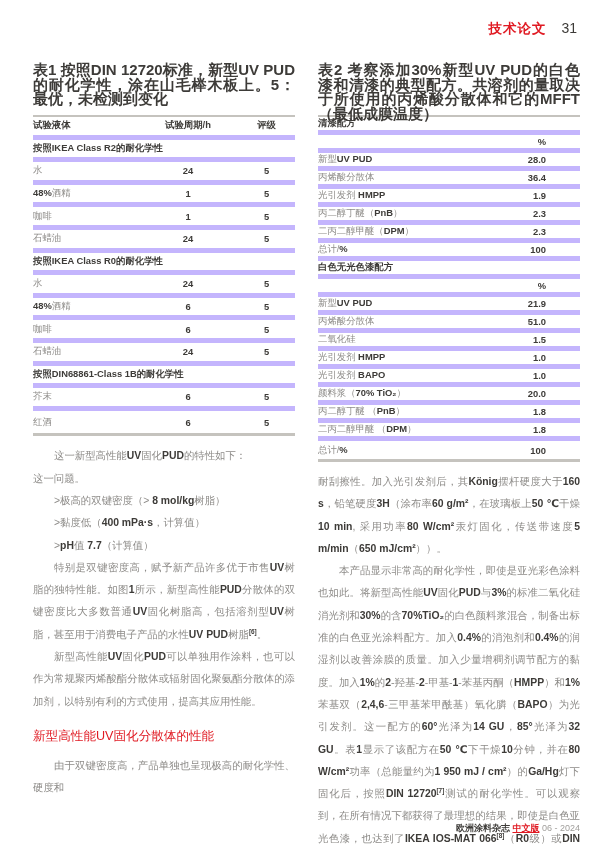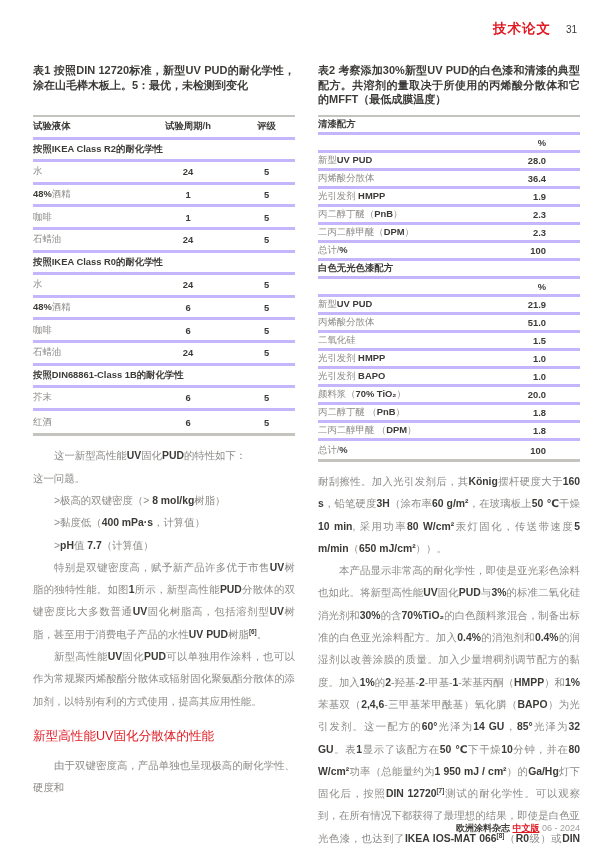--- a/index.html
+++ b/index.html
@@ -3,33 +3,33 @@
 <meta charset="utf-8">
 <style>
   * { margin:0; padding:0; box-sizing:border-box; }
   html,body { background:#ffffff; }
   body { font-family:"Liberation Sans","DejaVu Sans",sans-serif; }
   .page { position:relative; width:600px; height:849px; background:#ffffff; overflow:hidden; }
 
   
   .hdr { position:absolute; top:20px; right:23px; display:flex; align-items:baseline; gap:15px; }
   .hdr .sec { color:#e01a23; font-weight:bold; font-size:13.5px; letter-spacing:1px; }
-  .hdr .pg  { color:#3d3b38; font-size:10px; }
+  .hdr .pg  { color:#3d3b38; font-size:14px; }
 
   
   .col { position:absolute; top:63px; width:262px; }
   .col.left  { left:33px; }
   .col.right { left:318px; }
 
-  .caption { font-size:11px; font-weight:bold; color:#3d3b38; line-height:14.6px;
+  .caption { font-size:15px; font-weight:bold; color:#3d3b38; line-height:14.6px;
              height:52px; text-align:justify; }
 
   
   .table { border-top:2px solid #c5c3be; border-bottom:3px solid #c5c3be; }
-  .t-row { display:grid; align-items:center; border-bottom:3px solid #c4b5fd; }
+  .t-row { display:grid; align-items:center; border-bottom:5px solid #c4b5fd; }
   .table .t-row:last-child { border-bottom:none; }
   .t1 .t-row { grid-template-columns:1fr 100px 57px; height:22.6px; }
   .t2 .t-row { grid-template-columns:1fr 110px; height:18px; }
   .t-row.t-section { display:flex; align-items:center; }
   .t-cell { font-size:9.4px; color:#8d8b88; white-space:nowrap; }
   .t-head .t-cell { font-weight:bold; color:#3d3b38; }
   .t1 .c1, .t1 .c2 { text-align:center; }
   .t2 .c1 { text-align:right; padding-right:34px; }
   .t-sec-label { font-size:9.4px; font-weight:bold; color:#3d3b38; white-space:nowrap; }
 

